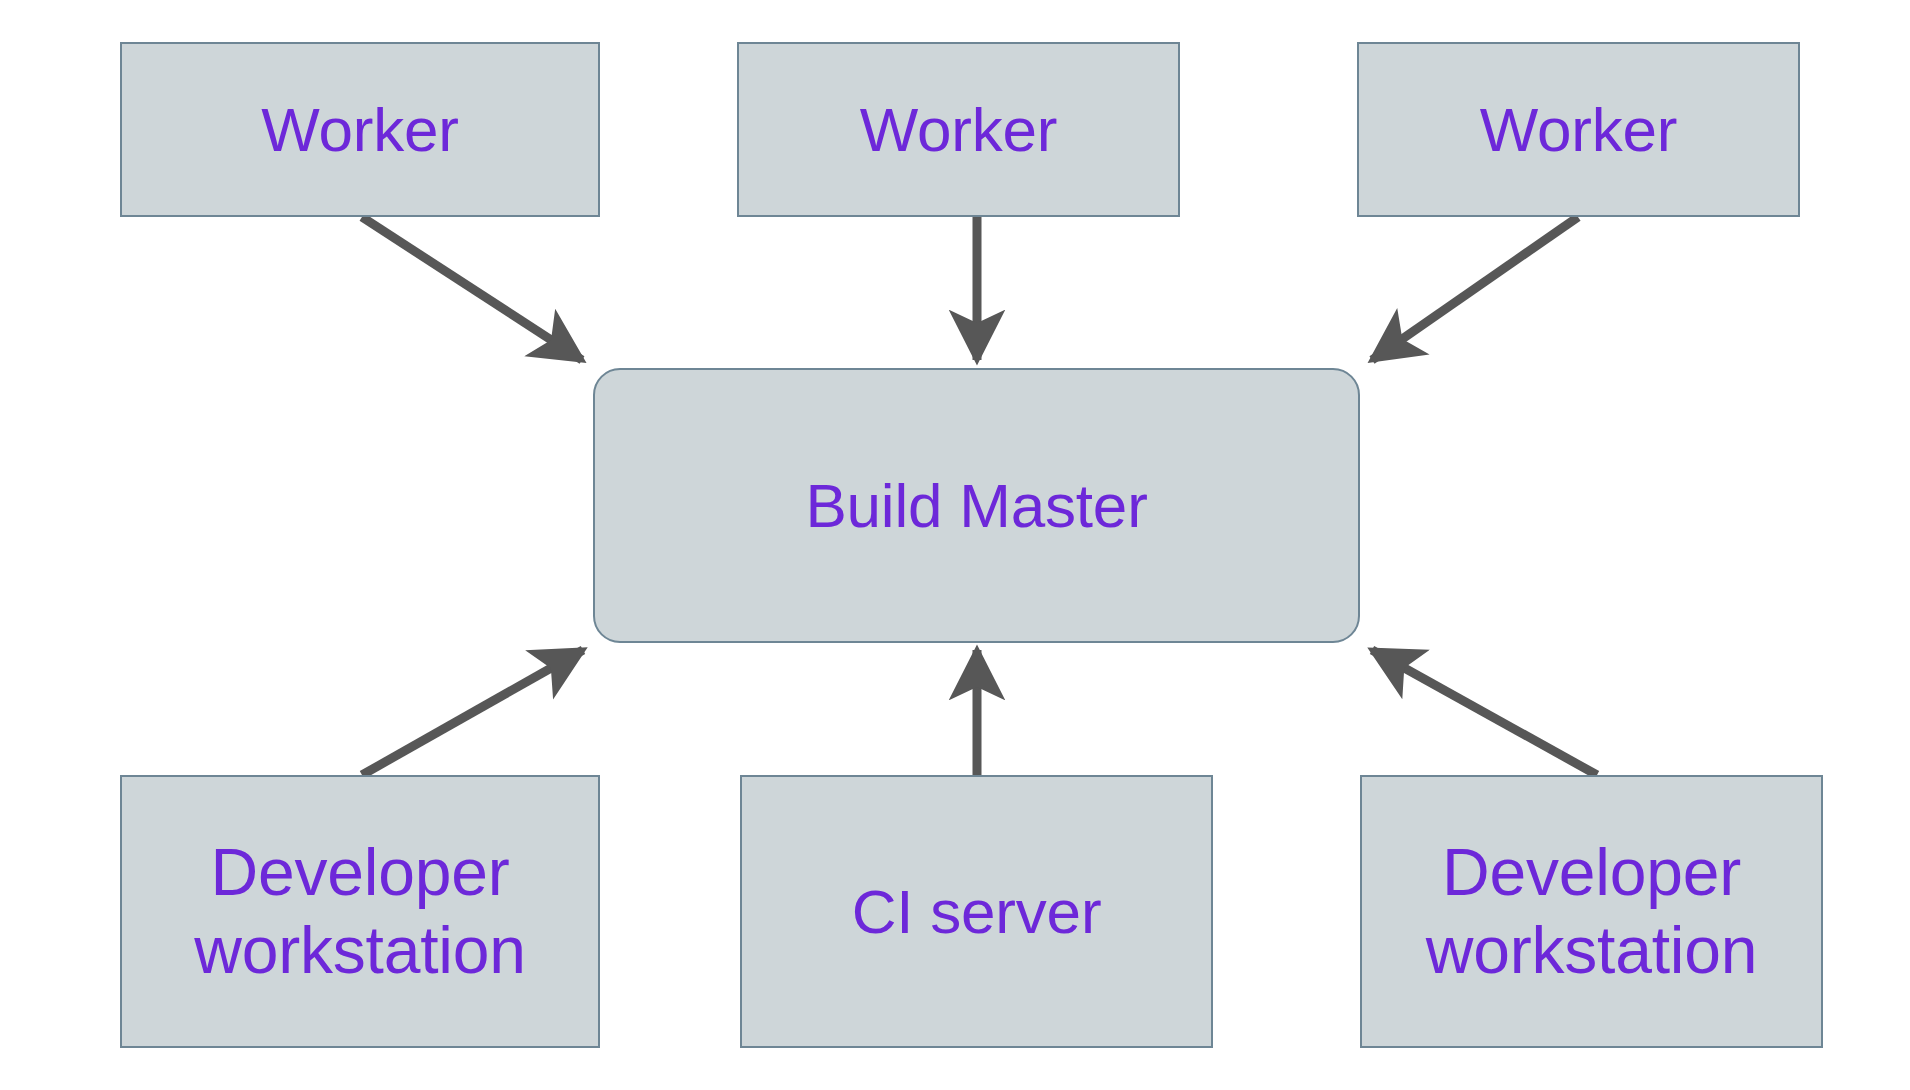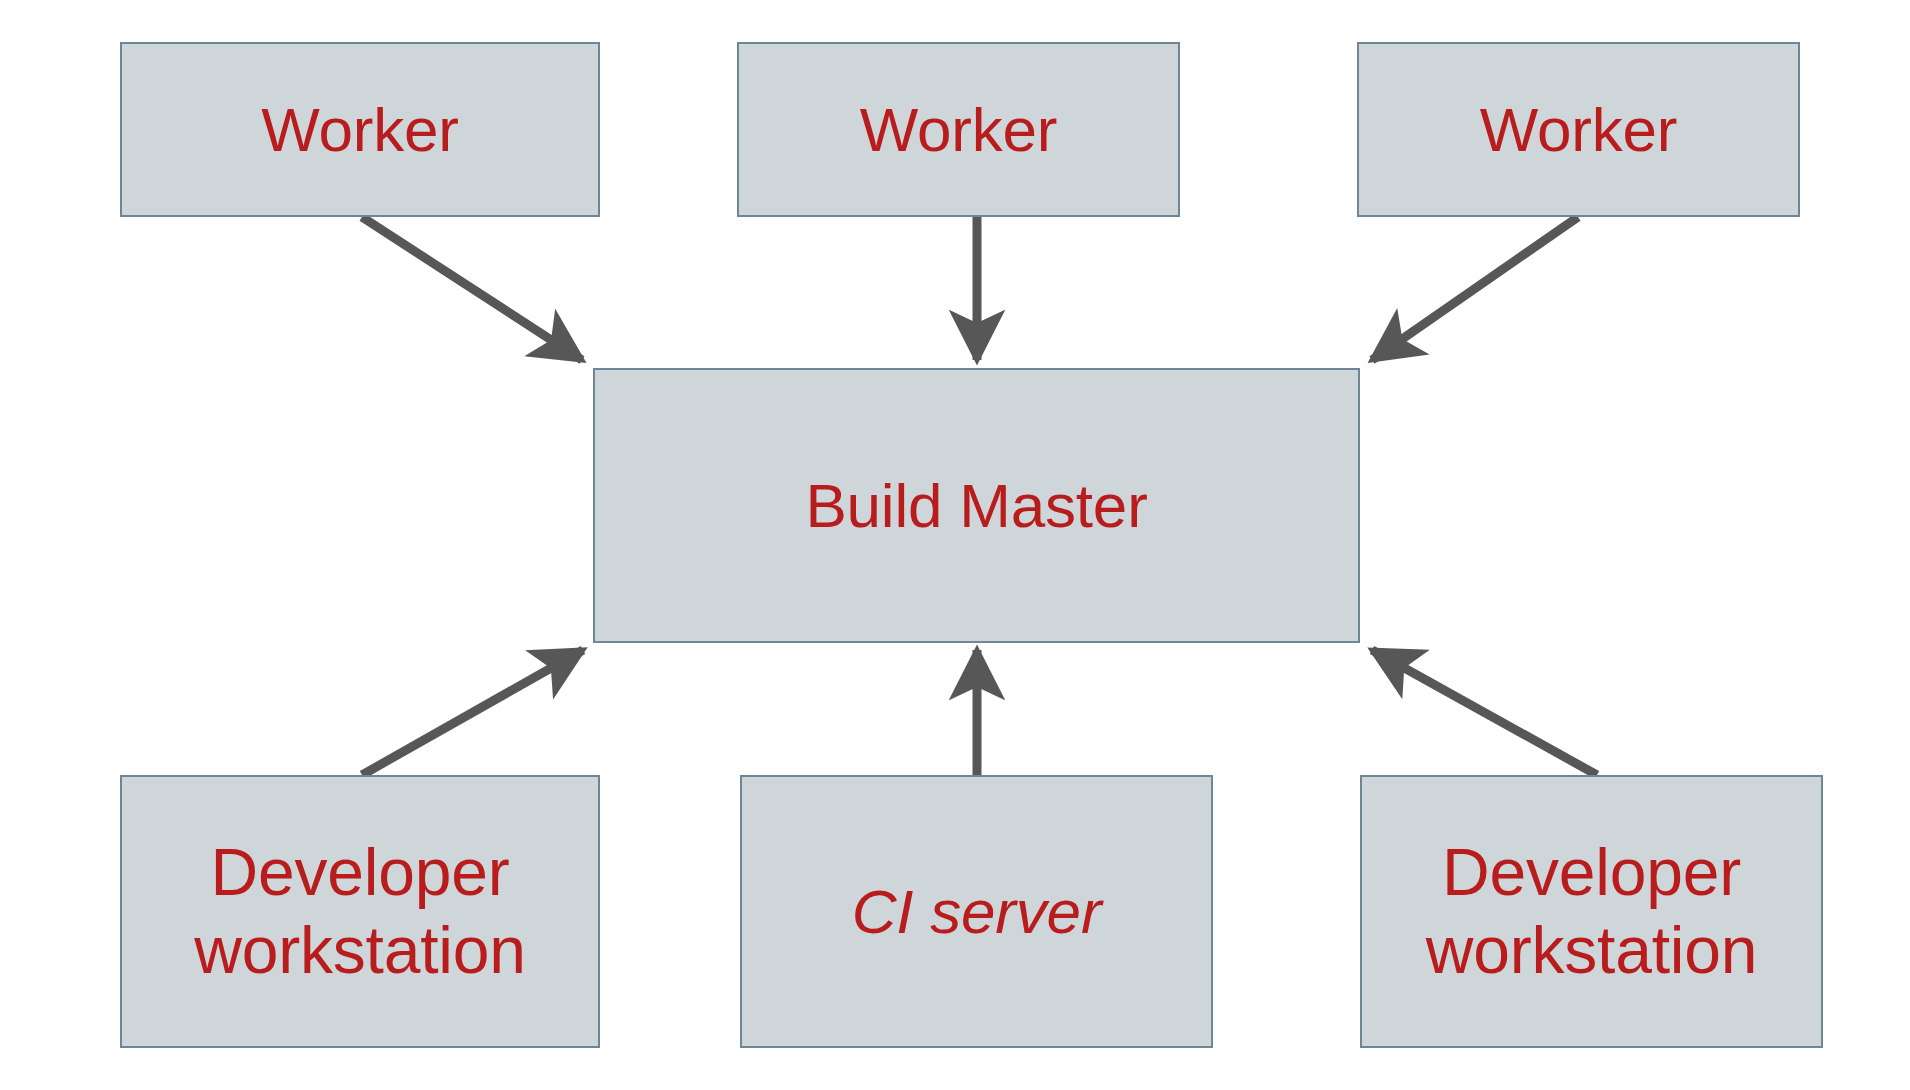--- a/index.html
+++ b/index.html
@@ -27,44 +27,44 @@
     position: absolute;
     box-sizing: border-box;
     background: #ced6d9;
     border: 2px solid #6e8695;
     display: flex;
     align-items: center;
     justify-content: center;
     text-align: center;
   }
   .node-label {
-    color: #b91c1c;
+    color: #6d28d9;
     font-weight: 400;
     line-height: 1.18;
     white-space: pre-line;
     letter-spacing: -0.2px;
   }
   
   #node-worker-1 { left: 120px; top: 42px;  width: 480px; height: 175px; }
   #node-worker-2 { left: 737px; top: 42px;  width: 443px; height: 175px; }
   #node-worker-3 { left: 1357px; top: 42px; width: 443px; height: 175px; }
   
-  #node-build-master { left: 593px; top: 368px; width: 767px; height: 275px; }
+  #node-build-master { left: 593px; top: 368px; width: 767px; height: 275px; border-radius: 27px; }
   
   #node-dev-ws-1 { left: 120px;  top: 775px; width: 480px; height: 273px; }
   #node-ci-server { left: 740px;  top: 775px; width: 473px; height: 273px; }
   #node-dev-ws-2 { left: 1360px; top: 775px; width: 463px; height: 273px; }
 
   #node-worker-1 .node-label,
   #node-worker-2 .node-label,
   #node-worker-3 .node-label { font-size: 62px; }
   #node-build-master .node-label { font-size: 62px; }
   #node-dev-ws-1 .node-label,
   #node-dev-ws-2 .node-label { font-size: 66px; }
-  #node-ci-server .node-label { font-size: 62px; font-style: italic; }
+  #node-ci-server .node-label { font-size: 62px; }
 </style>
 </head>
 <body>
 
 <div id="canvas">
 
   <svg id="edge-layer" width="1910" height="1090" viewBox="0 0 1910 1090" xmlns="http://www.w3.org/2000/svg">
     <defs>
       <marker id="arrowhead" markerWidth="7" markerHeight="7" refX="5.6" refY="3.5" orient="auto" markerUnits="strokeWidth">
         <path d="M0,0.35 L6.2,3.5 L0,6.65 L1.5,3.5 Z" fill="#575757"></path>

